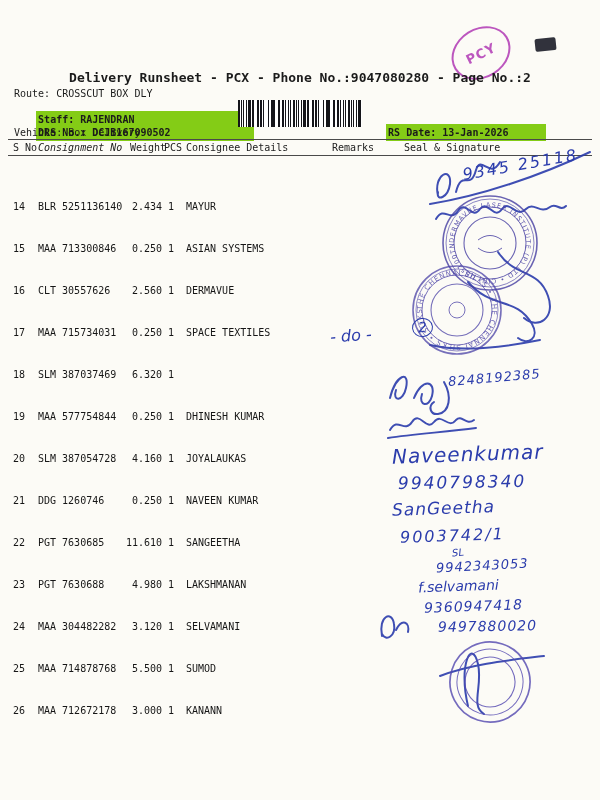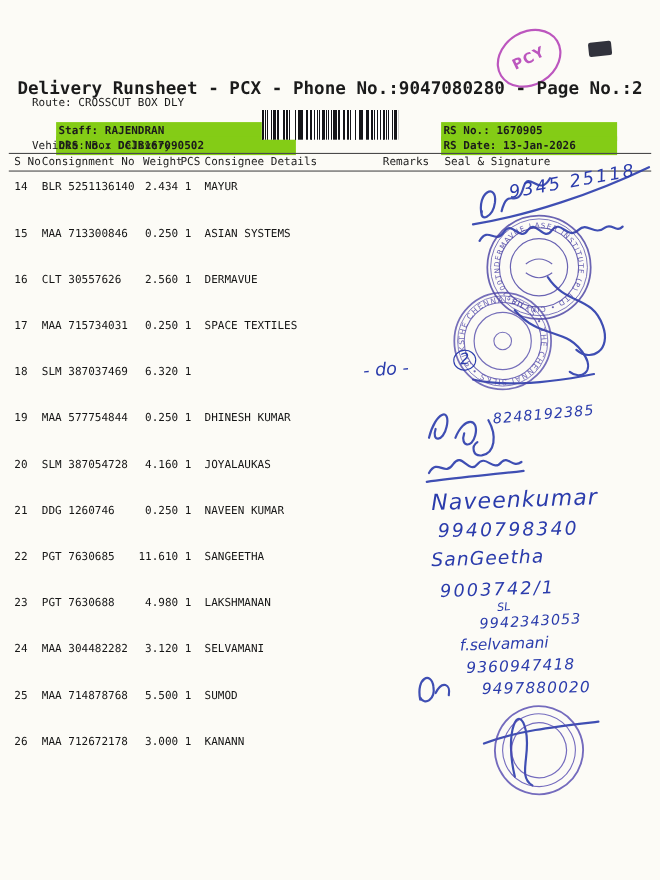--- a/index.html
+++ b/index.html
@@ -1,27 +1,27 @@
 <!DOCTYPE html>
 <html><head>
 <meta charset="utf-8">
 <style>
   html,body{margin:0;padding:0;background:#d9d9d9;}
   .page{position:relative;width:600px;height:800px;background:#fcfbf6;overflow:hidden;
         font-family:"DejaVu Sans Mono",monospace;color:#1b1b1b;}
   .abs{position:absolute;}
   .title{top:54px;left:0;width:100%;text-align:center;font-size:12.5px;font-weight:bold;letter-spacing:.4px;}
-  .subtitle{top:70px;left:0;width:100%;text-align:center;font-size:16px;font-weight:bold;}
-  .meta{font-size:10px;white-space:pre;margin-left:15px;}
+  .subtitle{top:70px;left:0;width:100%;text-align:center;font-size:13px;font-weight:bold;}
+  .meta{font-size:10px;white-space:pre;}
   .hl{background:#84cc16;display:inline-block;padding:3px 2px;font-weight:bold;}
   .hl.wide{min-width:214px;}
   .hl.mid{min-width:156px;}
   .rule{left:8px;width:584px;border-top:1px solid #4a4a4a;height:0;}
   .thc{position:absolute;top:0;font-size:10px;color:#222;white-space:pre;}
-  .trow{position:absolute;left:0;width:484px;height:42px;}
+  .trow{position:absolute;left:0;width:484px;height:42px;margin-top:36px;}
   .cell{position:absolute;top:2px;font-size:10px;white-space:pre;color:#161616;}
   .c-sno{left:13px;}
   .c-con{left:38px;}
   .c-wt{left:112px;width:50px;text-align:right;}
   .c-pcs{left:168px;}
   .c-name{left:186px;}
   .barcode{left:238px;top:100px;width:124px;height:27px;
     background:
       repeating-linear-gradient(90deg,#15151a 0 2px,rgba(255,255,255,0) 2px 3px,#15151a 3px 4px,rgba(255,255,255,0) 4px 8px,#15151a 8px 9px,rgba(255,255,255,0) 9px 11px),
       repeating-linear-gradient(90deg,#15151a 0 1px,#fff 1px 5px);}
@@ -49,35 +49,32 @@
   <div class="abs meta" style="left:12px;top:100px;">
     <span class="hl wide">Staff: RAJENDRAN</span>
   </div>
   <div class="abs meta" style="left:12px;top:113px;">
     <span class="hl wide">DRS No.: DCJB167090502</span>
   </div>
   <div class="abs meta" style="left:14px;top:127px;">Vehicle: Box Delivery</div>
 
   <div class="abs barcode"></div>
 
-  <div class="abs meta" style="left:362px;top:100px;">
-    <span class="hl mid">RS No.: 1670905</span>
-  </div>
   <div class="abs meta" style="left:362px;top:113px;">
     <span class="hl mid">RS Date: 13-Jan-2026</span>
   </div>
 
   <div class="abs rule" style="top:139px;"></div>
   <div class="abs" style="left:0;top:142px;width:600px;height:13px;">
     <span class="thc" style="left:13px;">S No</span>
-    <span class="thc" style="left:38px;">Consignment No</span>
+    <span class="thc" style="left:38px;font-style:italic;">Consignment No</span>
     <span class="thc" style="left:130px;">Weight</span>
     <span class="thc" style="left:164px;">PCS</span>
     <span class="thc" style="left:186px;">Consignee Details</span>
-    <span class="thc" style="left:348px;">Remarks</span>
+    <span class="thc" style="left:332px;">Remarks</span>
     <span class="thc" style="left:404px;">Seal &amp; Signature</span>
   </div>
   <div class="abs rule" style="top:155px;"></div>
 
   <div class="trow" style="top:163px;">
     <span class="cell c-sno">14</span>
     <span class="cell c-con">BLR 5251136140</span>
     <span class="cell c-wt">2.434</span>
     <span class="cell c-pcs">1</span>
     <span class="cell c-name">MAYUR</span>

